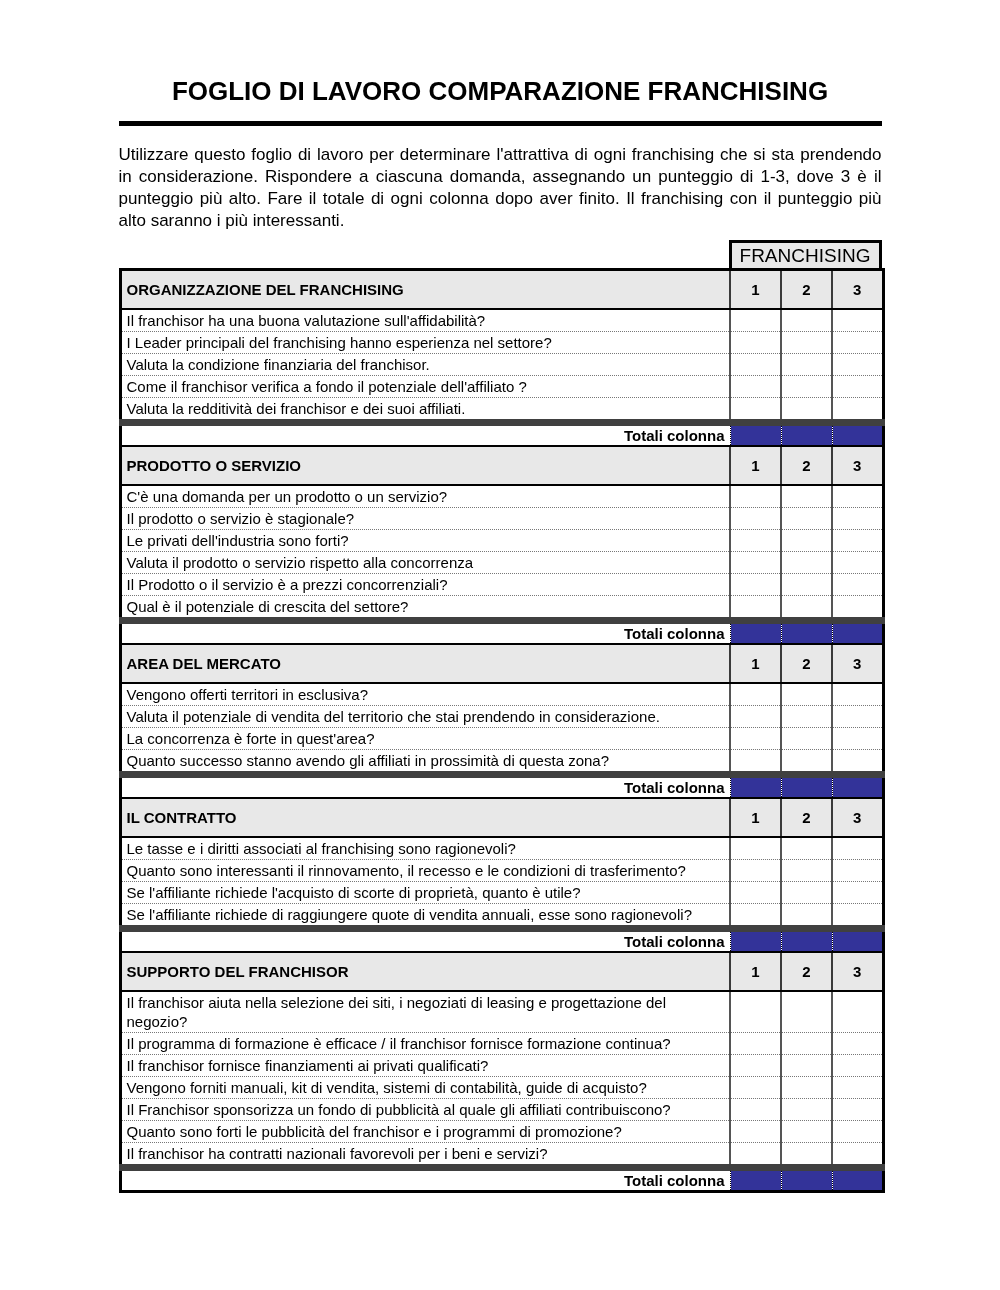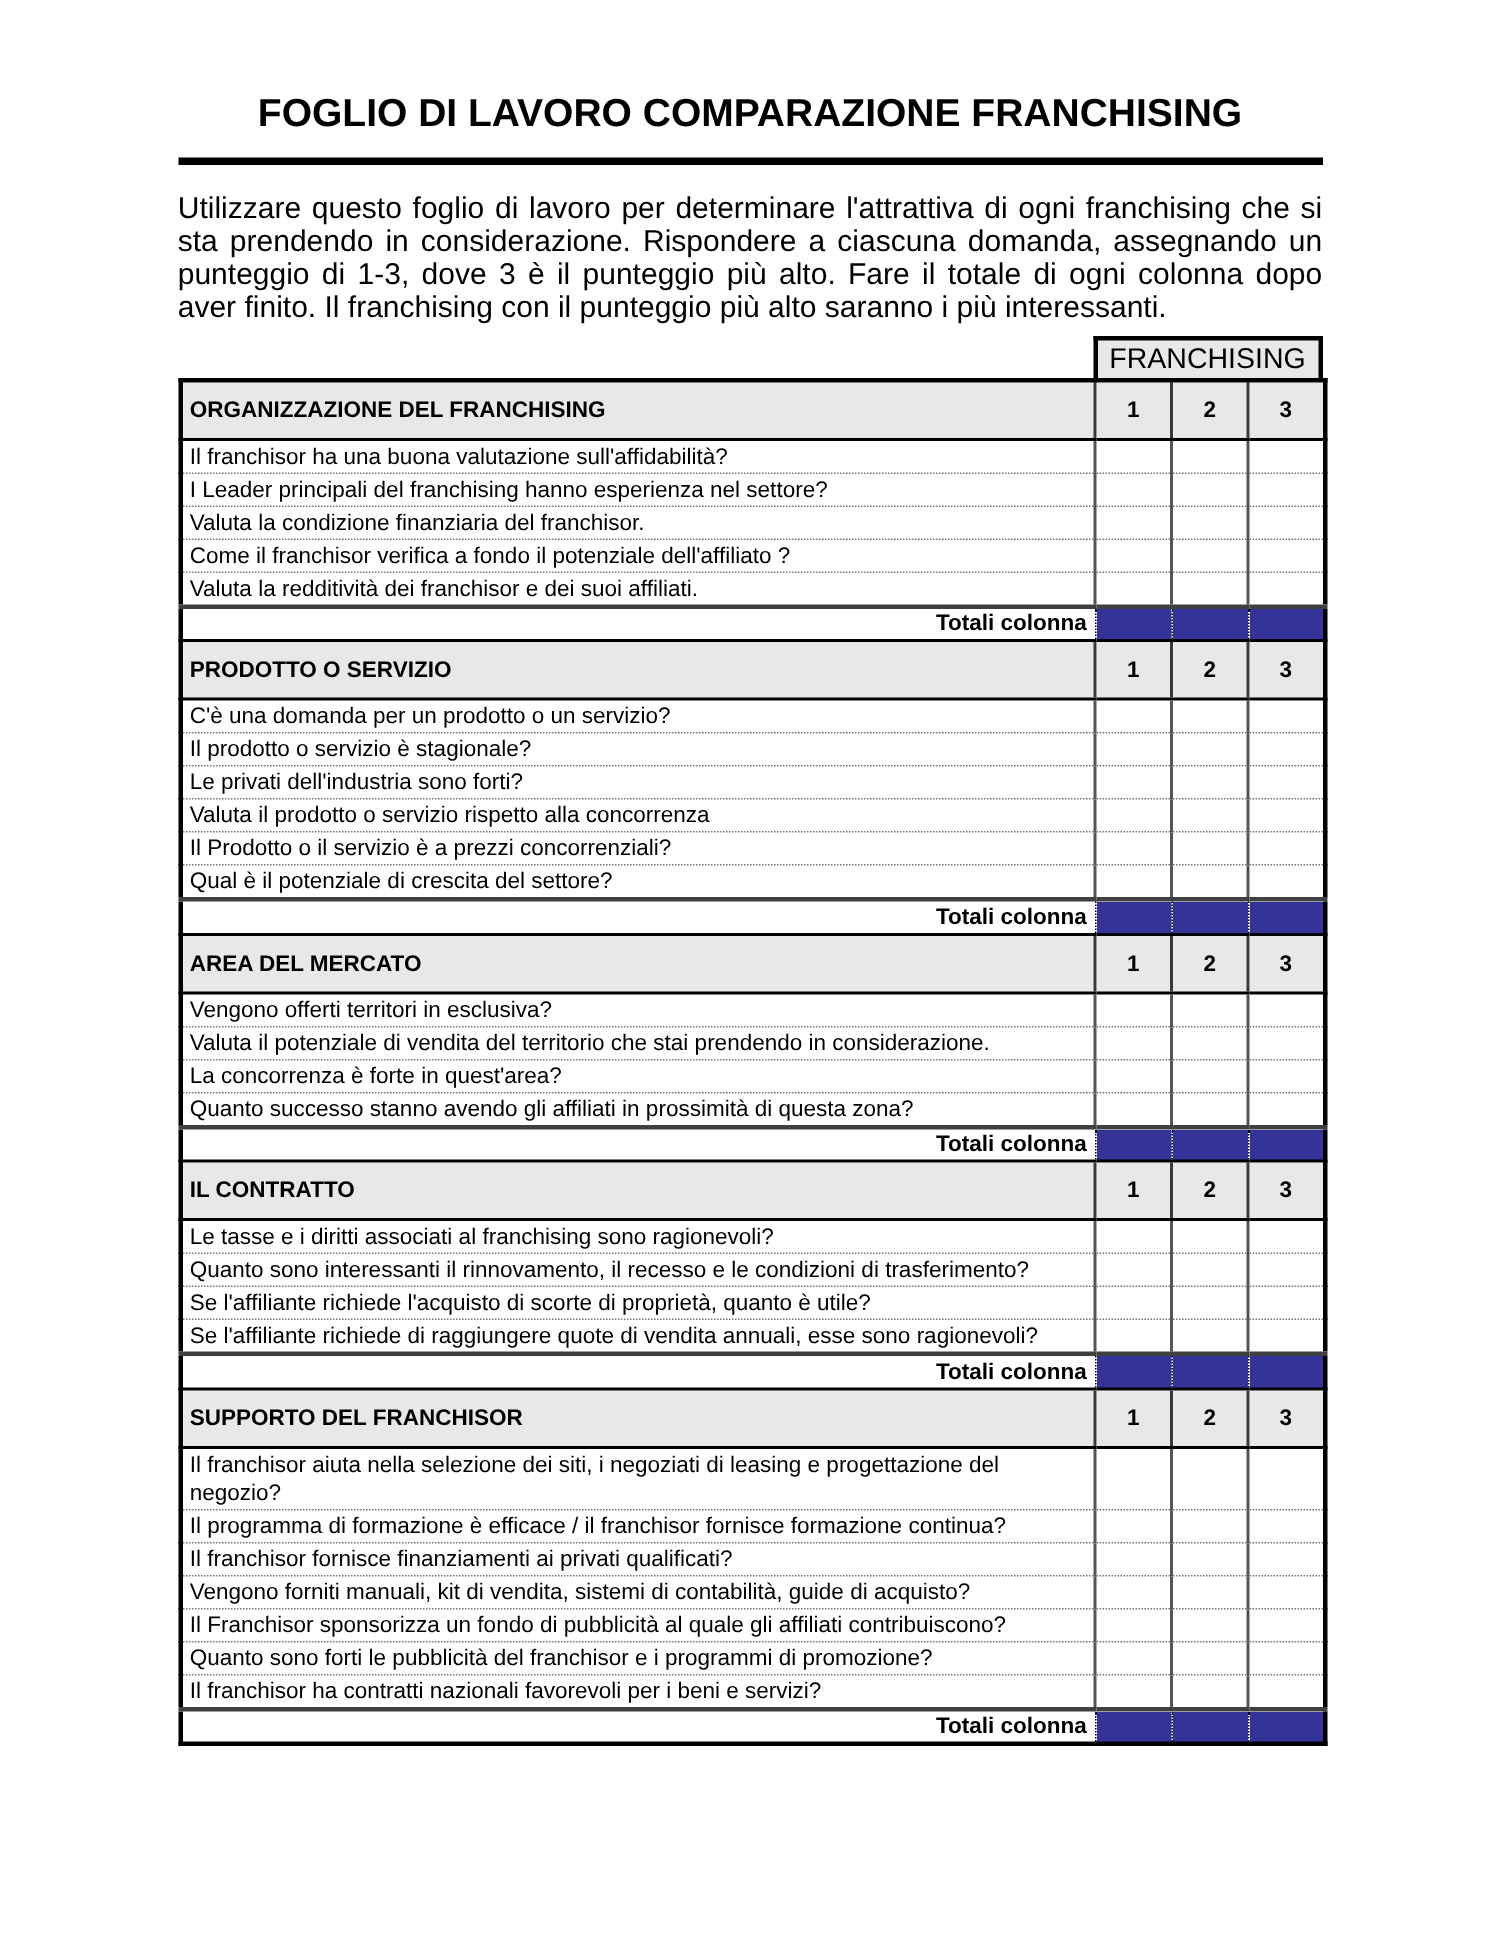--- a/index.html
+++ b/index.html
@@ -8,37 +8,37 @@
   }
   html,body{margin:0;padding:0;background:#ffffff;}
   body{
     width:1000px;height:1290px;
     font-family:"Liberation Sans","DejaVu Sans",sans-serif;
     color:#000;
     position:relative;
   }
   .page{
     width:763px;
-    margin:0 auto;
+    margin:16px auto;
     padding-top:60px;
   }
   h1.doc-title{
     font-size:26px;
     font-weight:bold;
     text-align:center;
     margin:0 0 14px 0;
     letter-spacing:0px;
   }
   .rule{
     height:5px;
     background:#000;
     margin:0 0 18px 0;
   }
   p.intro{
-    font-size:20px;
+    font-size:17px;
     line-height:22px;
     text-align:justify;
     margin:0 0 8px 0;
   }
   .franchising-box{
     width:153px;
     margin-left:auto;
     box-sizing:border-box;
     border:3px solid #000;
     border-bottom:none;
@@ -85,21 +85,21 @@
     border-top:1px dotted #777;
   }
   td.q-text{padding-left:6px;}
   td.score-cell{
     border-left:2px solid #555;
   }
 
   
   tr.totals-row td{
     height:23px;
-    border-top:3px solid #404040;
+    border-top:7px solid #404040;
   }
   td.totals-label{
     text-align:right;
     font-weight:bold;
     padding-right:7px;
   }
   td.total-cell{
     background:var(--blue);
     border-left:1px dotted #000;
   }

